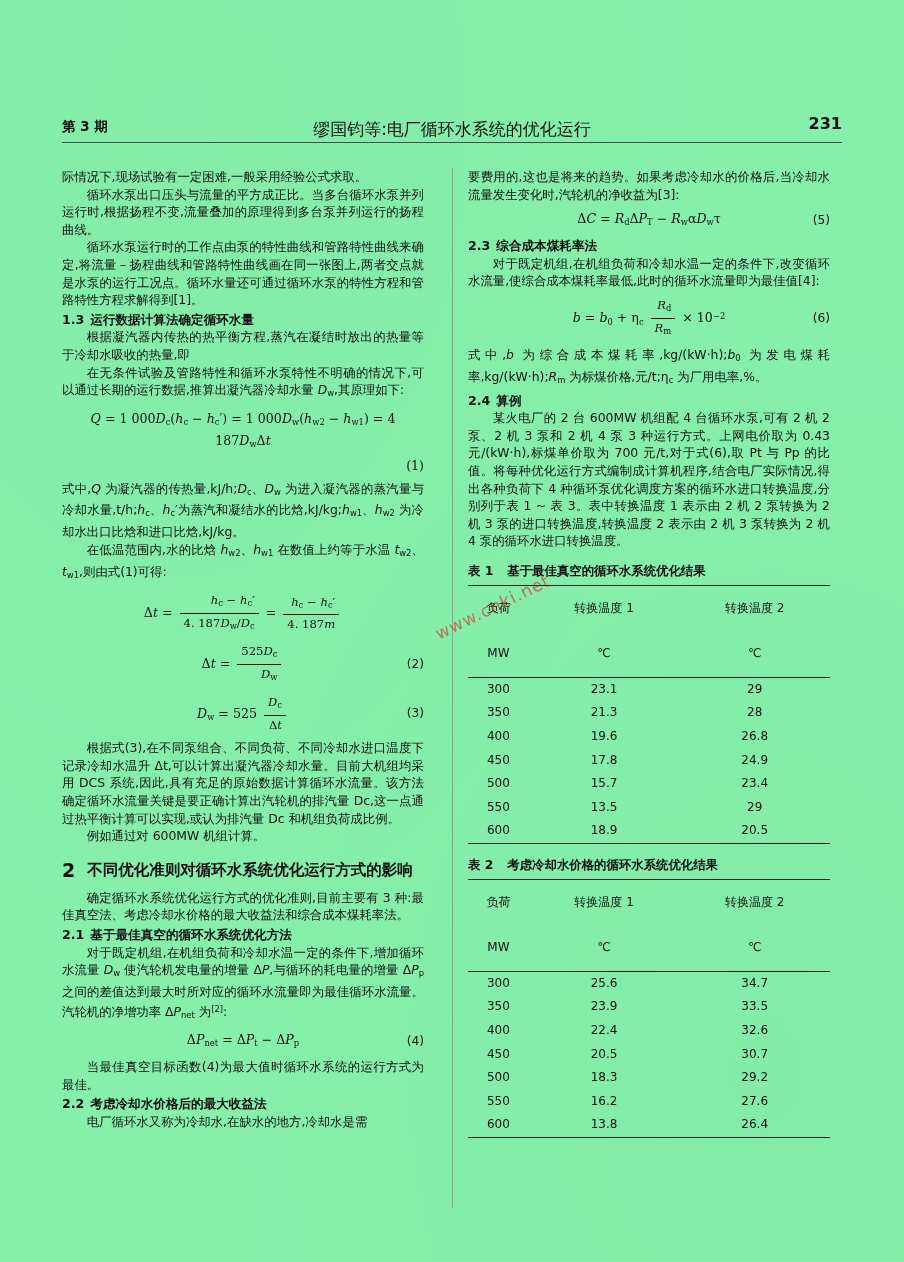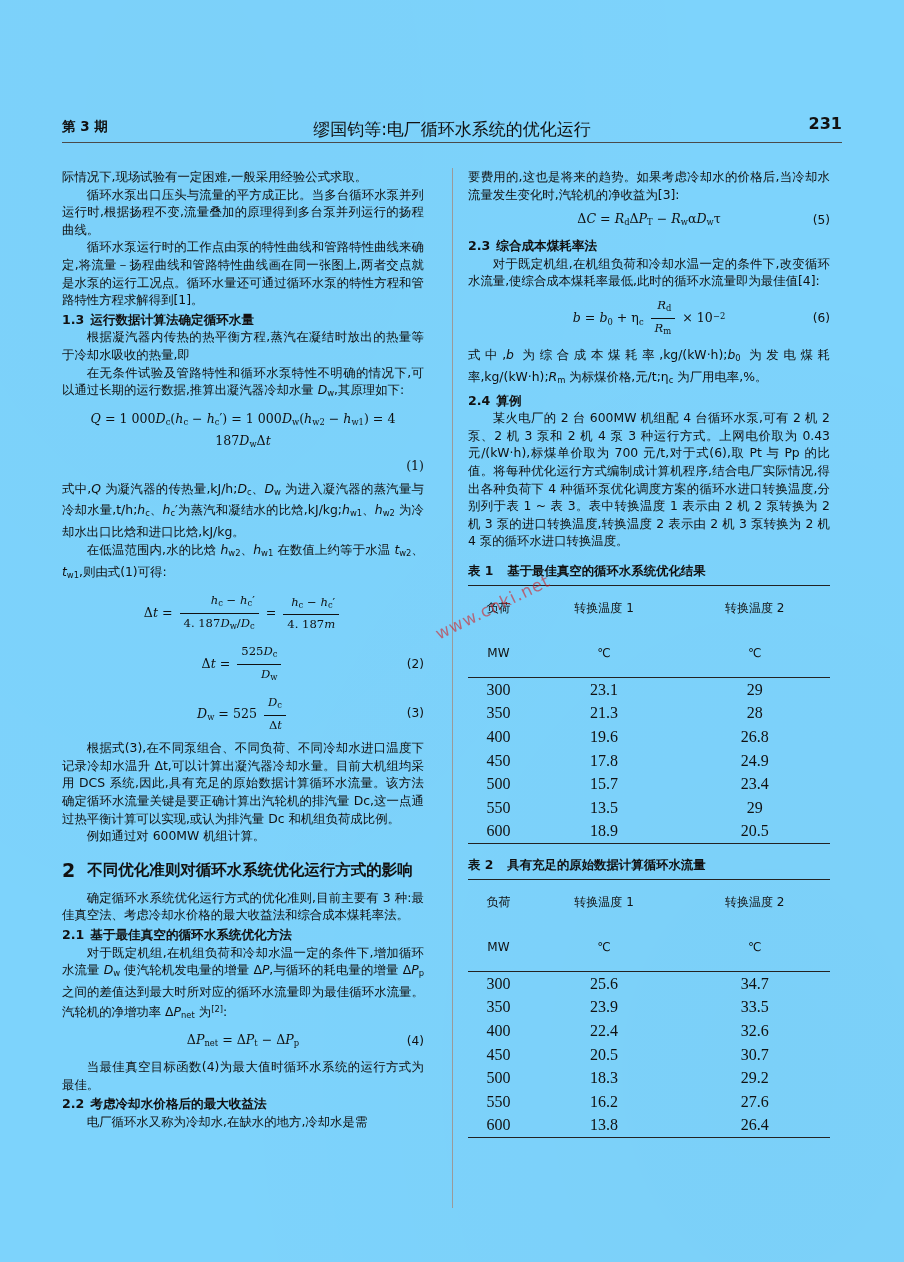--- a/index.html
+++ b/index.html
@@ -4,21 +4,21 @@
 <style>
   html, body {
     margin: 0;
     padding: 0;
     background: #f2f0ee;
   }
   .page {
     position: relative;
     width: 904px;
     height: 1262px;
-    background: #7dd3fc;
+    background: #86efac;
     margin: 0 auto;
     font-family: "DejaVu Sans", "Liberation Sans", sans-serif;
     color: #111;
     overflow: hidden;
   }
   .paper-texture {
     position: absolute;
     inset: 0;
     background:
       radial-gradient(ellipse at 20% 10%, rgba(0,0,0,0.012), transparent 60%),
@@ -151,21 +151,21 @@
   }
   table.data td, table.data th {
     text-align: center;
     padding: 3px 0 3px 0;
     font-weight: normal;
   }
   table.data thead td { padding: 14px 0; }
   table.data tr.topline td { border-top: 1.4px solid #222; }
   table.data tr.midline td { border-top: 1px solid #222; }
   table.data tr.botline td { border-bottom: 1.4px solid #222; }
-  .tblrow td { font-size: 16px; font-family: Liberation Serif, serif; }
+  .tblrow td { font-size: 12px; }
   
   .watermark {
     position: absolute;
     left: 456px;
     top: 560px;
     width: 260px;
     height: 170px;
     pointer-events: none;
     transform: rotate(-26deg);
     opacity: 0.55;
@@ -341,21 +341,21 @@
         </tr>
         <tr class="tblrow botline">
           <td>600</td>
           <td>18.9</td>
           <td>20.5</td>
         </tr>
       </tbody>
     </table>
 
     <p class="tbl-title">
-      <span class="tnum">表 2</span><span>具有充足的原始数据计算循环水流量</span>
+      <span class="tnum">表 2</span><span>考虑冷却水价格的循环水系统优化结果</span>
     </p>
     <table class="data">
       <thead>
         <tr class="topline">
           <td>负荷</td>
           <td>转换温度 1</td>
           <td>转换温度 2</td>
         </tr>
         <tr>
           <td>MW</td>

